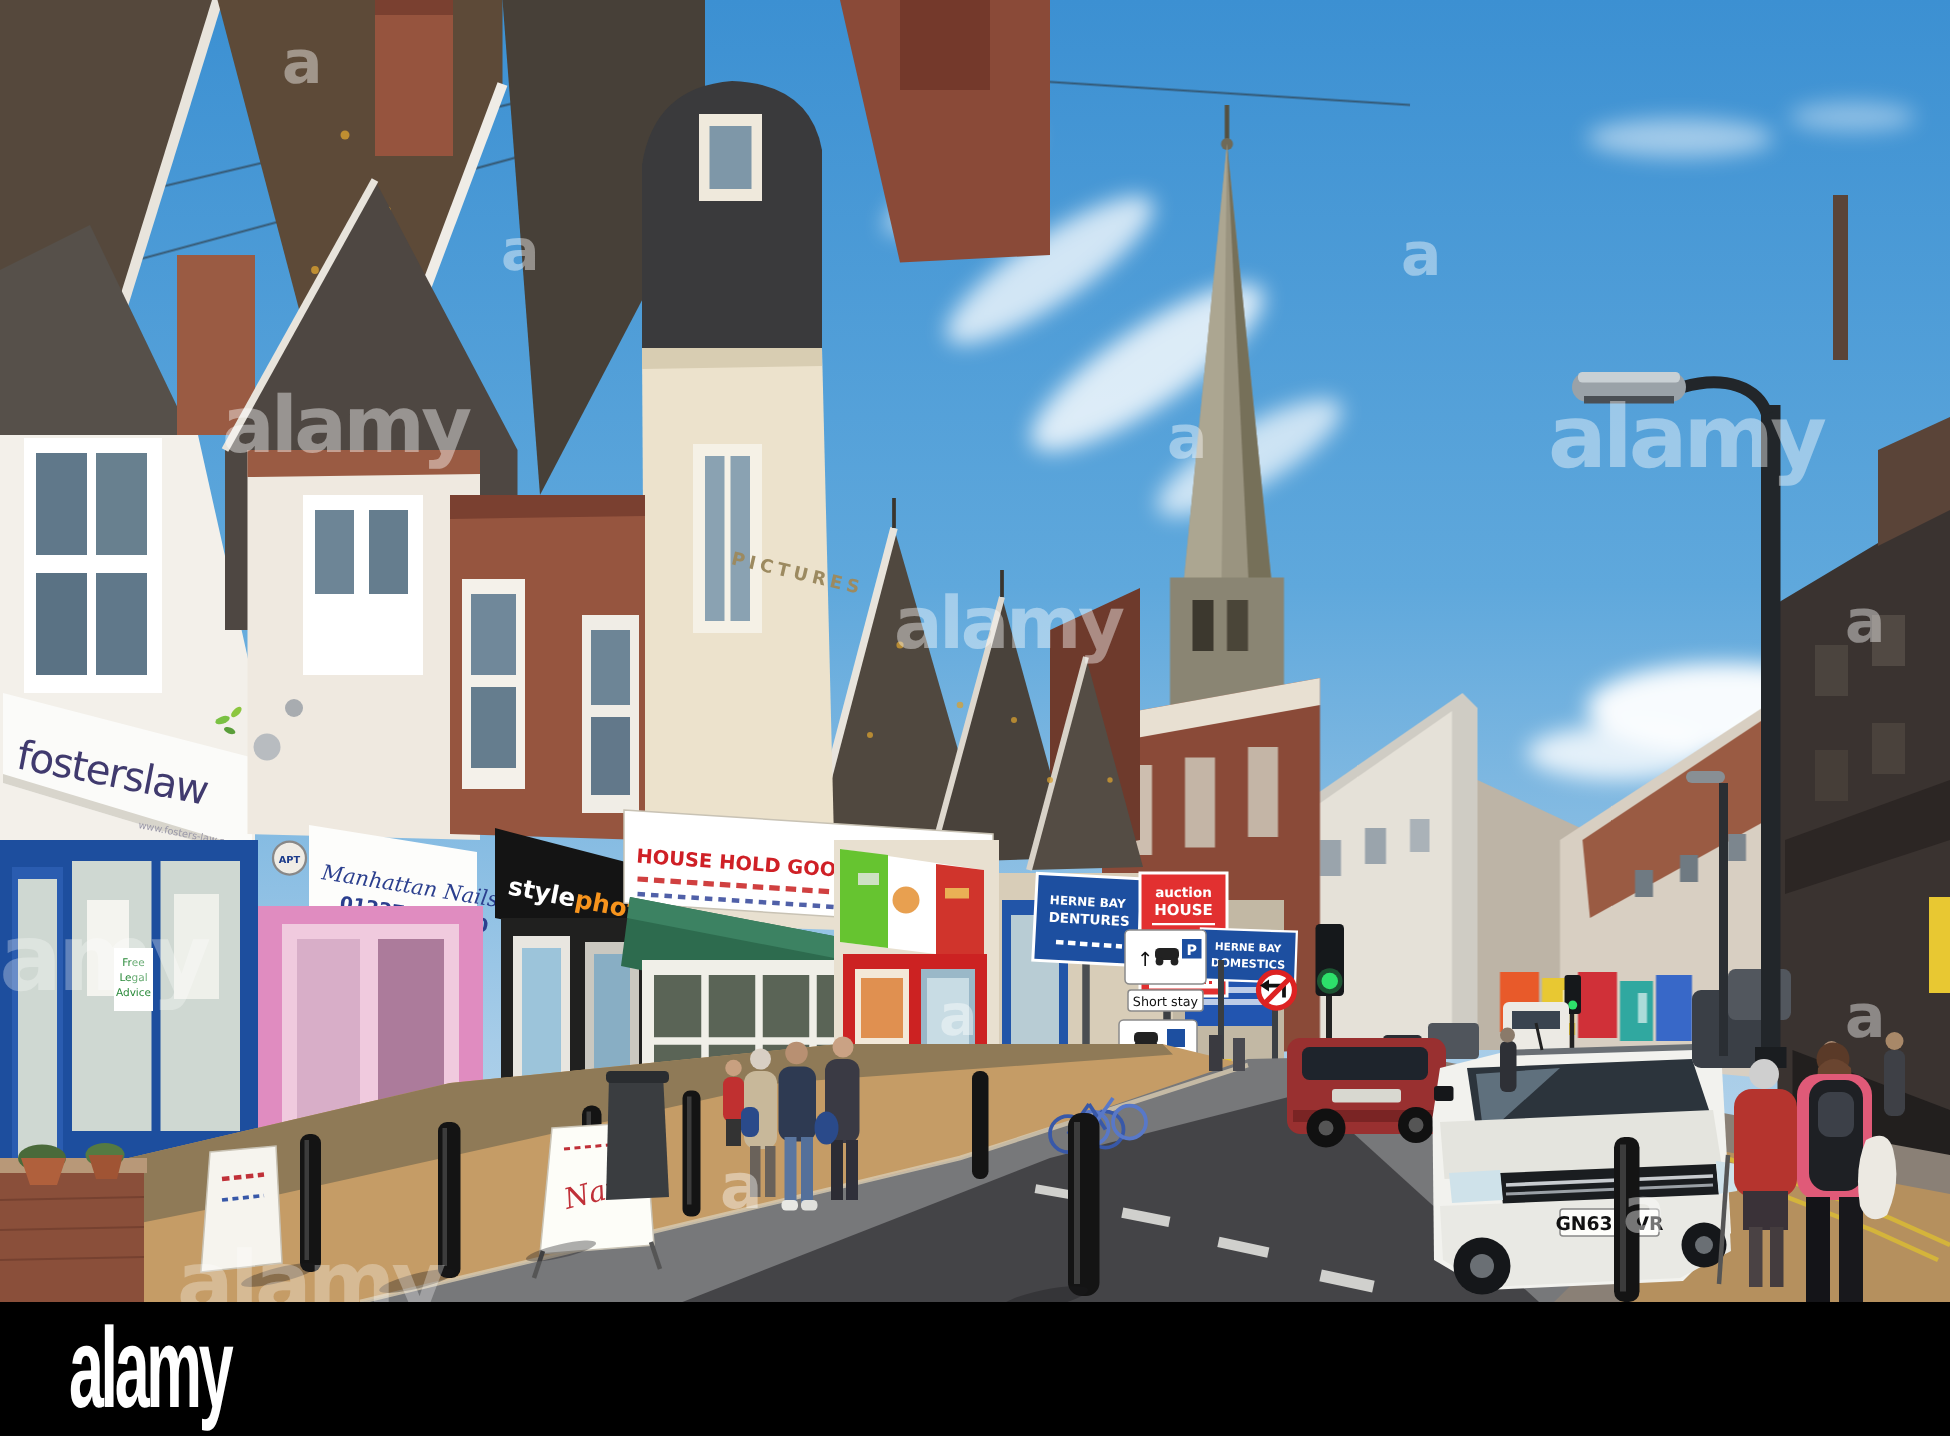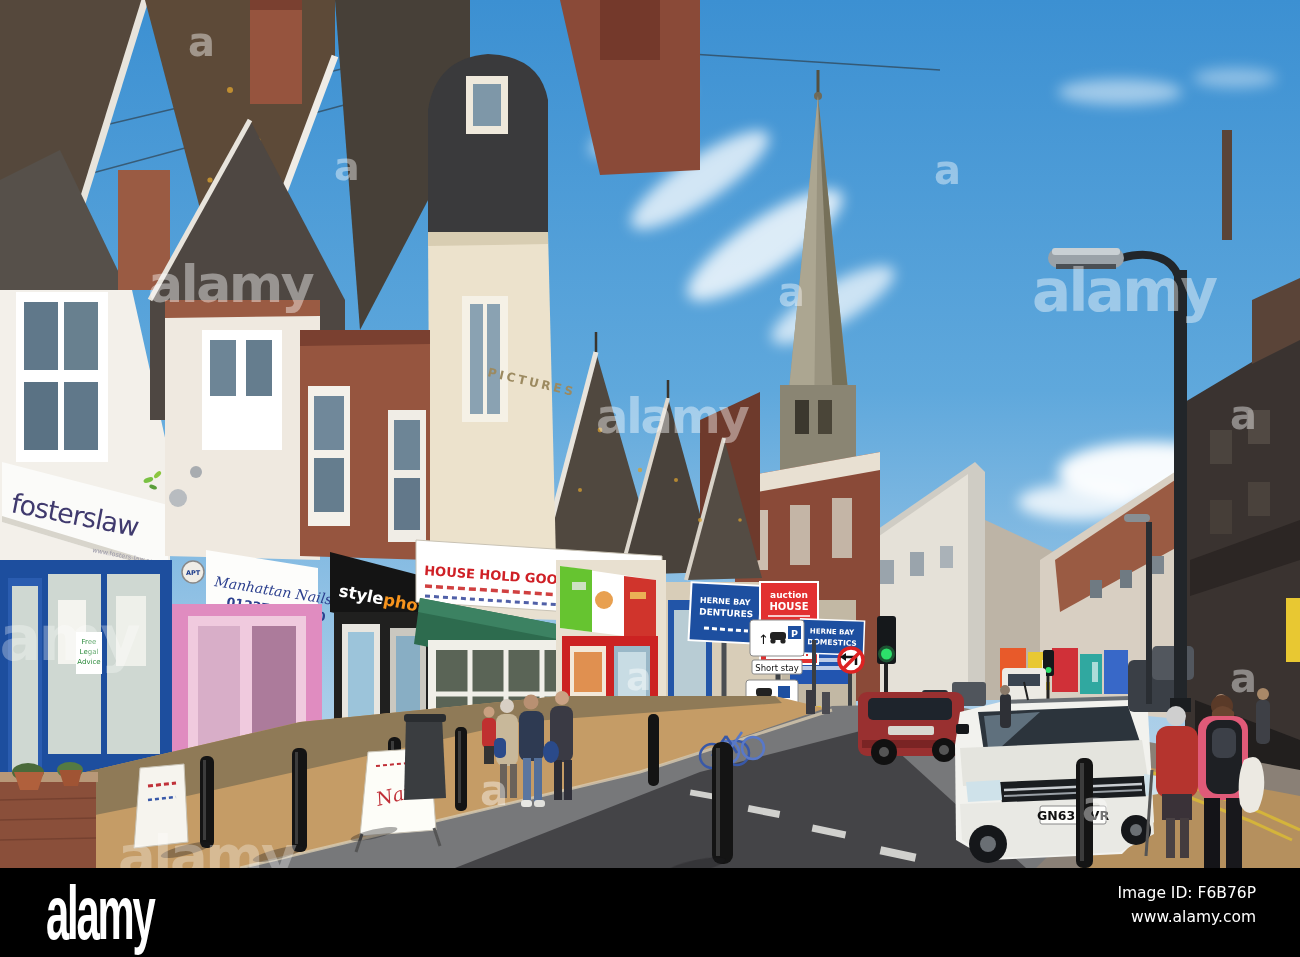--- a/index.html
+++ b/index.html
@@ -612,19 +612,15 @@
   <span class="wm" style="left:778px;top:272px;font-size:40px;">a</span>
   <span class="wm" style="left:1230px;top:395px;font-size:40px;">a</span>
   <span class="wm" style="left:626px;top:658px;font-size:38px;">a</span>
   <span class="wm" style="left:1230px;top:658px;font-size:40px;">a</span>
   <span class="wm" style="left:1082px;top:786px;font-size:42px;">a</span>
   <span class="wm" style="left:480px;top:770px;font-size:42px;">a</span>
 </div>
 
 <div class="footer">
   <div class="brand">alamy</div>
-  <div class="fmeta">
-    <div>Image ID: F6B76P</div>
-    <div>www.alamy.com</div>
-  </div>
 </div>
 
 </div>
 
 </body></html>

